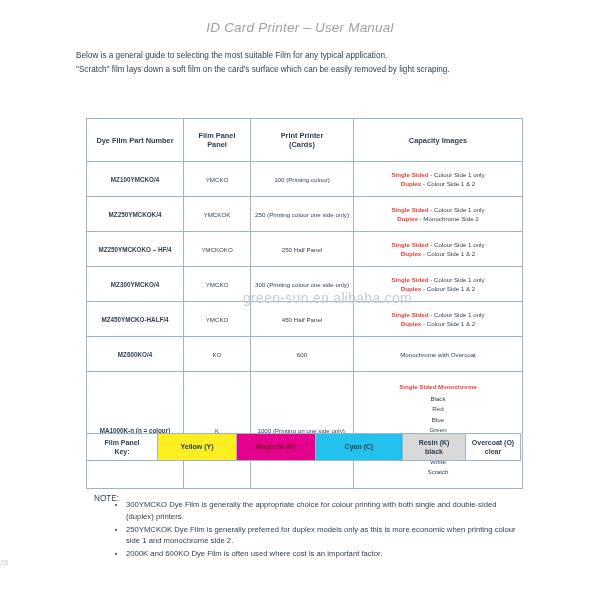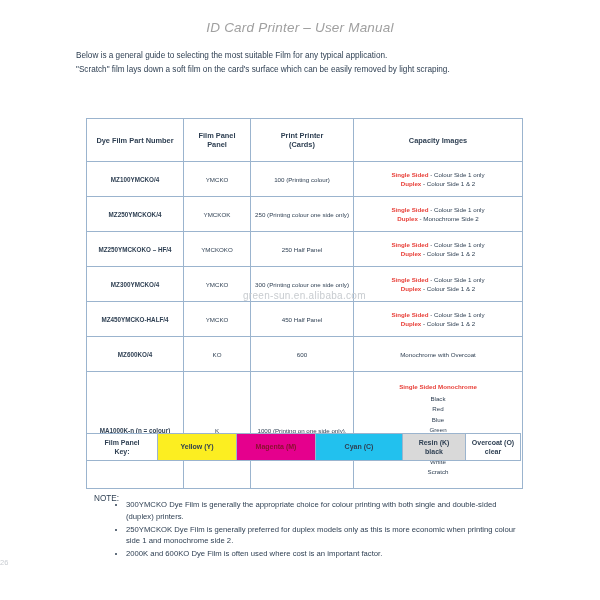--- a/index.html
+++ b/index.html
@@ -138,21 +138,21 @@
     line-height: 11.6px;
     color: #2e3f52;
   }
   .bullets li { margin-bottom: 1.5px; }
 
   
   .watermark {
     position: absolute;
     left: 243px;
     top: 290px;
-    font-size: 10px;
+    font-size: 14px;
     color: #c8ccd0;
     letter-spacing: 0.3px;
     pointer-events: none;
     white-space: nowrap;
   }
 
   
   .page-number {
     position: absolute;
     left: 0;

